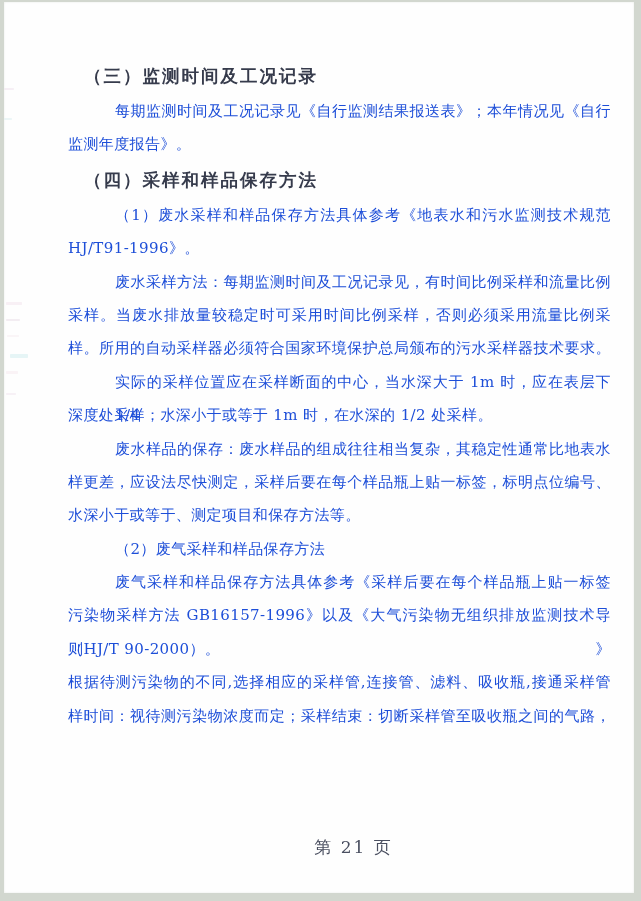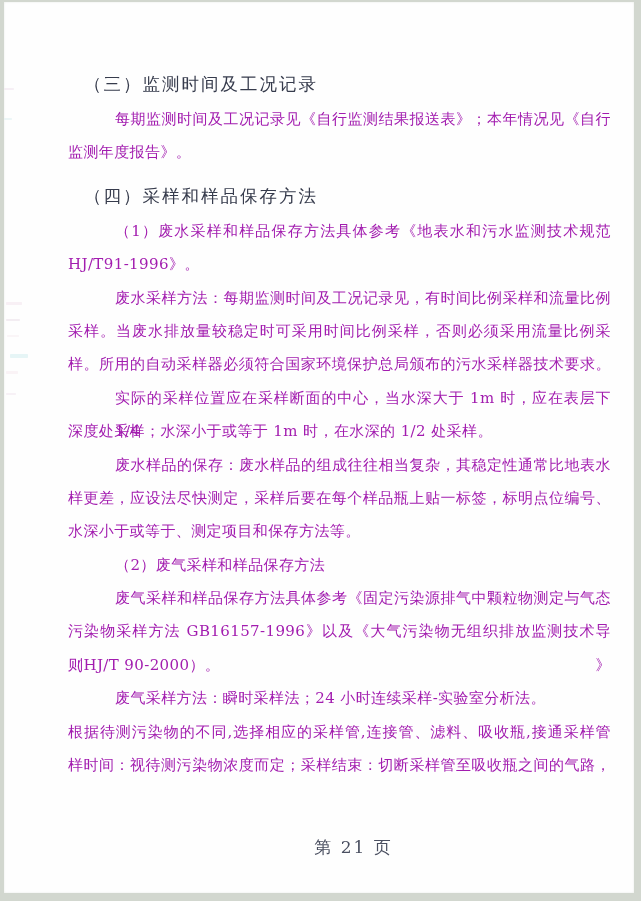--- a/index.html
+++ b/index.html
@@ -24,39 +24,38 @@
     position: absolute;
     left: 64px;
     top: 56px;
     width: 543px;
   }
   .line {
     position: relative;
     height: 33.4px;
     line-height: 33.4px;
     font-size: 15px;
-    color: #a21caf;
+    color: #1d4ed8;
     letter-spacing: 0.4px;
   }
   .line.justify {
     text-align: justify;
     text-align-last: justify;
   }
   .line.indent {
     padding-left: 47px;
   }
   .line.heading {
     height: 37px;
     line-height: 37px;
-    font-weight: 400;
+    font-weight: 700;
     font-size: 17.5px;
     letter-spacing: 2px;
     color: #363b4c;
     padding-left: 16px;
-    margin-top: 8px;
   }
   .footer {
     position: absolute;
     left: 64px;
     top: 834px;
     width: 543px;
     text-align: center;
     font-size: 17px;
     letter-spacing: 2px;
     color: #4a4f60;
@@ -98,22 +97,21 @@
       <div class="line body">HJ/T91-1996》。</div>
       <div class="line body indent justify">废水采样方法：每期监测时间及工况记录见，有时间比例采样和流量比例</div>
       <div class="line body justify">采样。当废水排放量较稳定时可采用时间比例采样，否则必须采用流量比例采</div>
       <div class="line body justify">样。所用的自动采样器必须符合国家环境保护总局颁布的污水采样器技术要求。</div>
       <div class="line body indent justify">实际的采样位置应在采样断面的中心，当水深大于 1m 时，应在表层下 1/4</div>
       <div class="line body">深度处采样；水深小于或等于 1m 时，在水深的 1/2 处采样。</div>
       <div class="line body indent justify">废水样品的保存：废水样品的组成往往相当复杂，其稳定性通常比地表水</div>
       <div class="line body justify">样更差，应设法尽快测定，采样后要在每个样品瓶上贴一标签，标明点位编号、</div>
       <div class="line body">水深小于或等于、测定项目和保存方法等。</div>
       <div class="line body indent">（2）废气采样和样品保存方法</div>
-      <div class="line body indent justify">废气采样和样品保存方法具体参考《固定污染源排气中颗粒物测定与气态</div>
+      <div class="line body indent justify">废气采样和样品保存方法具体参考《采样后要在每个样品瓶上贴一标签</div>
       <div class="line body justify">污染物采样方法 GB16157-1996》以及《大气污染物无组织排放监测技术导则》</div>
       <div class="line body">（HJ/T 90-2000）。</div>
-      <div class="line body indent">废气采样方法：瞬时采样法；24 小时连续采样-实验室分析法。</div>
       <div class="line body justify">根据待测污染物的不同,选择相应的采样管,连接管、滤料、吸收瓶,接通采样管</div>
       <div class="line body justify">样时间：视待测污染物浓度而定；采样结束：切断采样管至吸收瓶之间的气路，</div>
     </div>
 
   <div class="footer">第 21 页</div>
 </div>
 
 </body></html>

